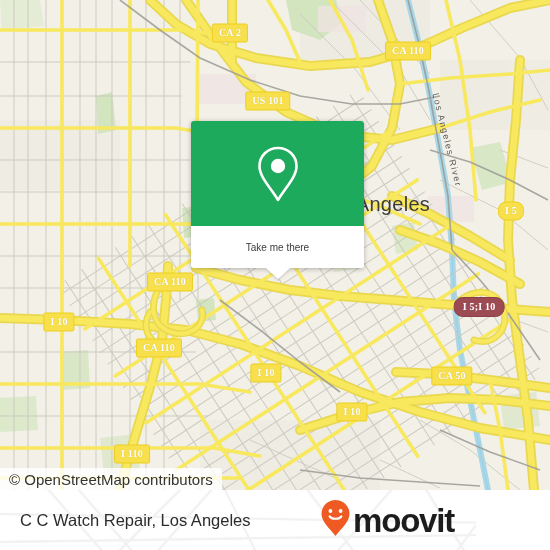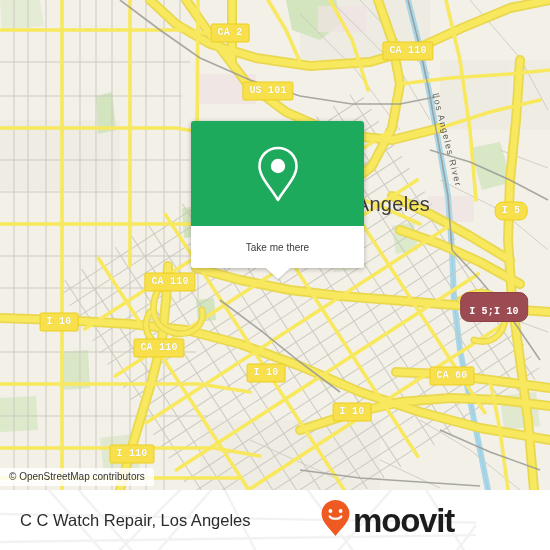--- a/index.html
+++ b/index.html
@@ -23,21 +23,21 @@
     width: 550px; height: 490px;
     background: #f2f0e7;
     overflow: hidden;
   }
   #map-svg { position:absolute; left:0; top:0; width:550px; height:490px; display:block; }
 
   
   .shield {
     position: absolute;
     box-sizing: border-box;
-    font-family: Liberation Mono, monospace;
+    font-family: Liberation Serif, serif;
     font-weight: bold;
     font-size: 10px;
     line-height: 1;
     letter-spacing: .2px;
     padding: 3px 6px 4px 6px;
     white-space: nowrap;
     border-radius: 2px;
     text-align: right;
     transform: translate(-50%, -50%);
   }
@@ -45,22 +45,21 @@
     background: #f7e04b;
     border: 1.5px solid #eccf1f;
     color: #ffffff;
     text-shadow: 0 0 1px rgba(120,105,0,.35);
   }
   .shield-maroon {
     background: #9d4b53;
     border: 1.5px solid #8c3f47;
     color: #ffffff;
     border-radius: 9px;
-    padding: 14px 8px 4px 8px;
-    margin-left: 15px;
+    padding: 4px 8px 4px 8px;
   }
 
   
   .map-label {
     position: absolute;
     transform: translate(-50%, -50%);
     color: #4a4a4a;
     font-family: "Liberation Sans", sans-serif;
     white-space: nowrap;
   }
@@ -119,21 +118,21 @@
   }
   #pin-icon svg { display: block; }
 
   
   #attribution {
     position: absolute;
     left: 0; top: 468px;
     background: rgba(255,255,255,.82);
     padding: 3px 9px 4px 9px;
     border-radius: 0 3px 0 0;
-    font-size: 10px;
+    font-size: 15px;
     color: #333333;
     font-family: "Liberation Sans", sans-serif;
     z-index: 30;
     white-space: nowrap;
   }
 
   
   #footer {
     position: absolute;
     left: 0; top: 490px;
@@ -412,27 +411,27 @@
         </g>
       </g>
     </svg>
 
     <div class="map-label" id="city-label" style="left:374px; top:204px;">Los Angeles</div>
 
     <div class="map-label" id="river-label" style="left:447px; top:140px; transform:translate(-50%,-50%) rotate(76deg);">Los Angeles River</div>
 
     <div class="shield shield-yellow" style="left:230px; top:33px;">CA 2</div>
     <div class="shield shield-yellow" style="left:408px; top:51px;">CA 110</div>
-    <div class="shield shield-yellow" style="left:268px; top:91px;">US 101</div>
+    <div class="shield shield-yellow" style="left:268px; top:101px;">US 101</div>
     <div class="shield shield-yellow" style="left:511px; top:211px;border-radius:8px;">I 5</div>
     <div class="shield shield-yellow" style="left:170px; top:282px;">CA 110</div>
     <div class="shield shield-maroon" style="left:479px; top:307px;">I 5;I 10</div>
     <div class="shield shield-yellow" style="left:59px;  top:322px;">I 10</div>
     <div class="shield shield-yellow" style="left:159px; top:348px;">CA 110</div>
-    <div class="shield shield-yellow" style="left:452px; top:376px;">CA 60</div>
+    <div class="shield shield-yellow" style="left:452px; top:376px;">CA 50</div>
     <div class="shield shield-yellow" style="left:266px; top:373px;">I 10</div>
     <div class="shield shield-yellow" style="left:352px; top:412px;">I 10</div>
     <div class="shield shield-yellow" style="left:132px; top:454px;">I 110</div>
 
     <div id="popup-card">
       <div id="popup-top" style="background:#1eaa5c;">
         <span id="pin-icon">
           <svg width="44" height="58" viewBox="0 0 44 58" xmlns="http://www.w3.org/2000/svg">
             <path d="M22 3 C11.5 3, 3.5 11, 3.5 21.3 C3.5 31.8, 14 42, 22 55 C30 42, 40.5 31.8, 40.5 21.3 C40.5 11, 32.5 3, 22 3 Z" fill="none" stroke="#ffffff" stroke-width="2.6" stroke-linejoin="round"></path>
             <circle cx="22" cy="21" r="7.2" fill="#ffffff"></circle>

